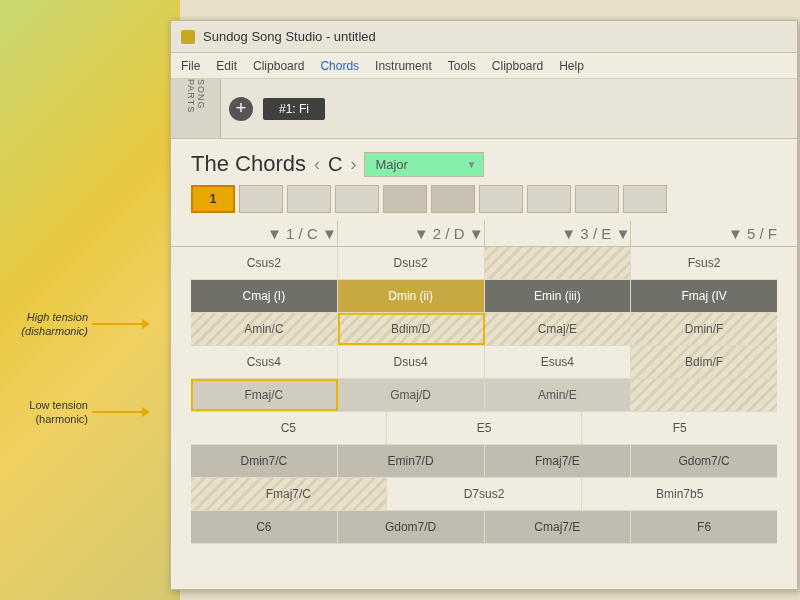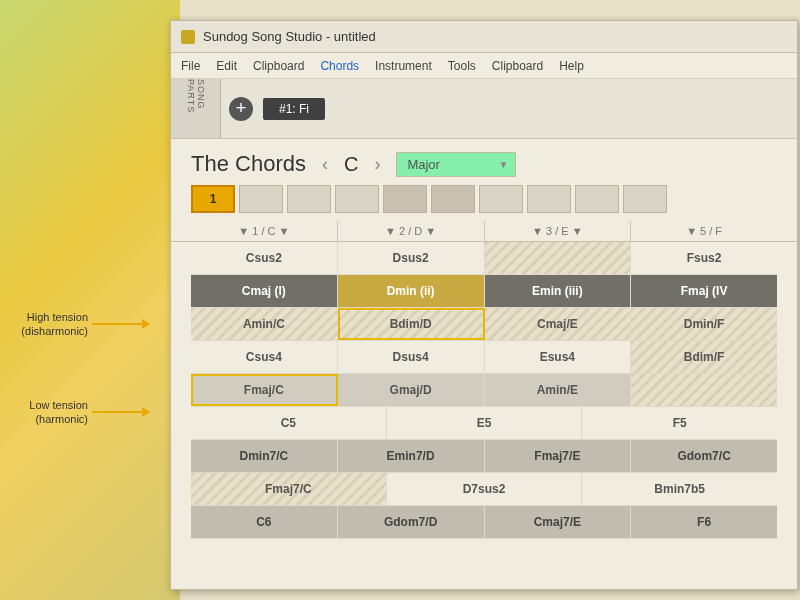--- a/index.html
+++ b/index.html
@@ -60,21 +60,21 @@
       border-radius: 2px; cursor: pointer;
     }
 
     
     .chord-editor {
       flex: 1; background: #f0ece0; overflow: hidden; position: relative;
     }
 
     
     .chords-header {
-      display: flex; align-items: center; padding: 12px 4px 8px 20px; gap: 16px;
+      display: flex; align-items: center; padding: 12px 4px 8px 20px; gap: 8px;
     }
     .chords-title { font-size: 22px; color: #333; font-weight: normal; }
     .nav-arrow { font-size: 18px; color: #888; cursor: pointer; }
     .key-label { font-size: 20px; color: #333; }
     .scale-select {
       background: #86efac; border: 1px solid #c0b898; padding: 4px 24px 4px 10px;
       font-size: 13px; color: #555; appearance: none; cursor: pointer;
       min-width: 120px; position: relative;
     }
     .scale-select-wrapper { position: relative; display: inline-block; }
@@ -93,27 +93,27 @@
     }
     .beat-box.active {
       background: #e8a800; border: 2px solid #c88000; color: #333; font-weight: bold;
     }
 
     
     .col-headers {
       display: flex; padding: 0 20px; border-bottom: 1px solid #c8c0a8;
     }
     .col-header {
-      flex: 1; text-align: center; font-size: 11px; color: #777; padding: 4px 0;
+      flex: 1; text-align: right; font-size: 15px; color: #777; padding: 4px 0;
       border-right: 1px solid #d0c8b0;
     }
     .col-header:last-child { border-right: none; }
 
     
-    .chord-grid { padding: 0 20px; font-weight: bold; }
+    .chord-grid { padding: 0 20px; }
     .chord-row { display: flex; border-bottom: 1px solid #e0d8c8; }
     .chord-cell {
       flex: 1; height: 32px; display: flex; align-items: center; justify-content: center;
       font-size: 12px; color: #555; border-right: 1px solid #e0d8c8; position: relative;
     }
     .chord-cell:last-child { border-right: none; }
 
     
     .cell-light { background: #f0ece0; }
     .cell-gold { background: #c8a840; color: #555; }
@@ -143,21 +143,21 @@
     .row-dark .chord-cell.cell-gold { background: #c8a840; color: #444; }
   </style>
 </head>
 <body>
 
 <div class="bg-gradient"></div>
 
 <div class="annotations">
 
   <div style="position:absolute; left:8px; top:310px; display:flex; align-items:center; gap:4px;">
-    <div style="font-size:11px; color:#333; line-height:1.3; text-align:right; width:80px;">
+    <div style="font-size:11px; color:#333; line-height:1.3; text-align:right; width:80px;font-style:italic;">
       <span style="white-space:pre-line;">High tension
 (disharmonic)</span>
     </div>
     <div style="display:flex; align-items:center;">
       <div style="width:50px; height:2px; background:#e8a800;"></div>
       <div style="width:0;height:0;border-top:5px solid transparent;border-bottom:5px solid transparent;border-left:8px solid #e8a800;"></div>
     </div>
   </div>
 
   <div style="position:absolute; left:8px; top:398px; display:flex; align-items:center; gap:4px;">

